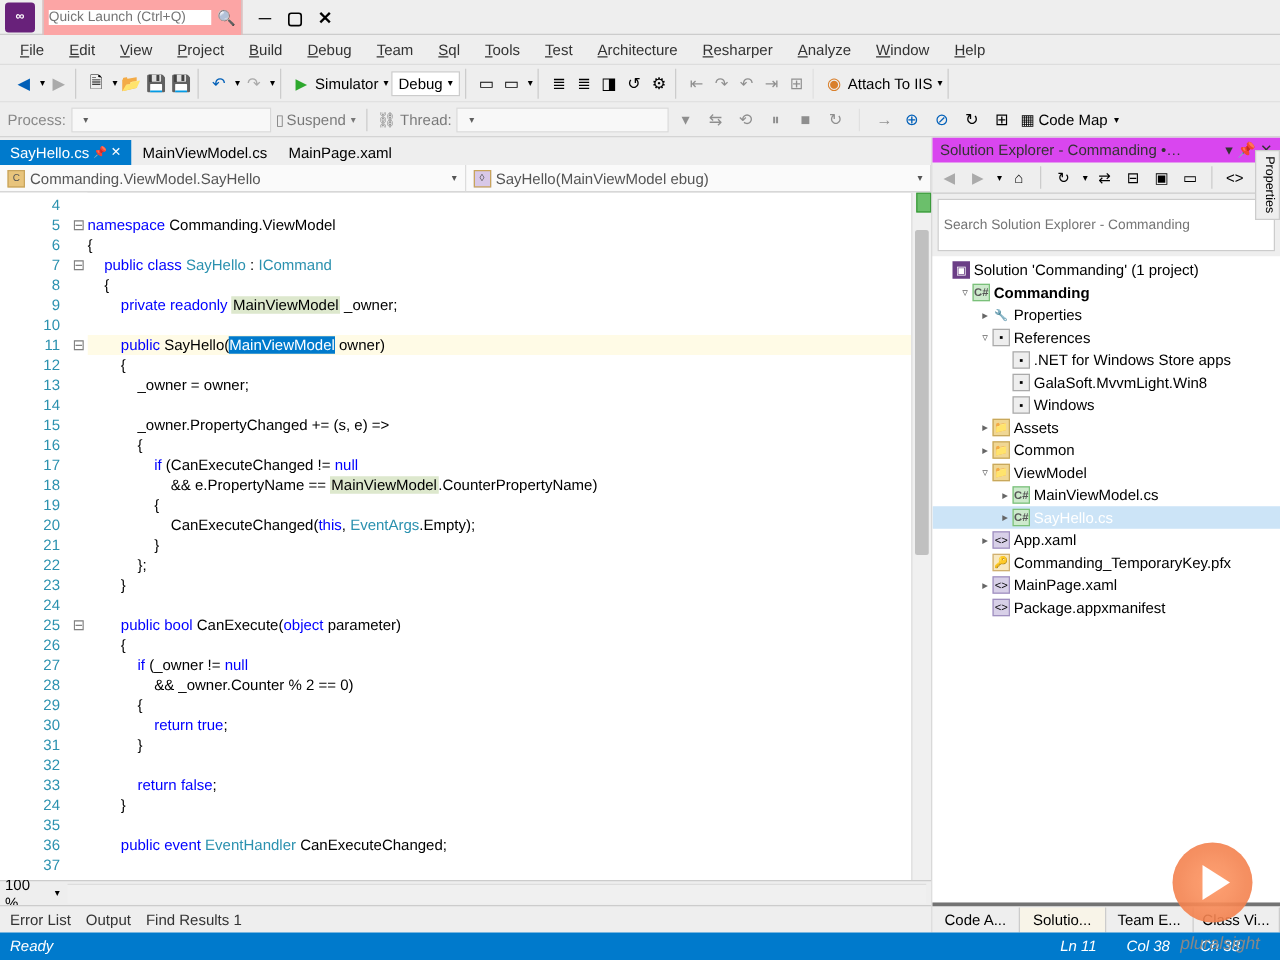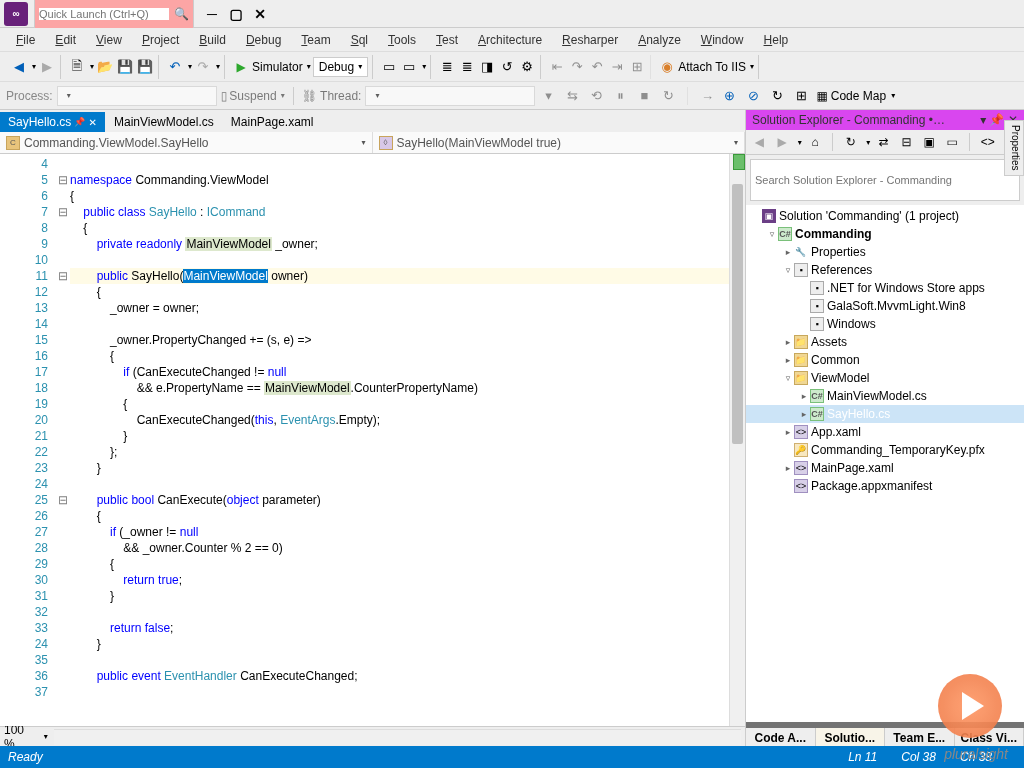--- a/index.html
+++ b/index.html
@@ -63,21 +63,21 @@
 .tree .ico { width:14px; height:14px; margin-right:3px; display:inline-flex; align-items:center; justify-content:center; font-size:9px;}
 .ico-sol { background:#6b3e86; color:white;}
 .ico-proj { background:#cdeacc; border:1px solid #7ac07a; color:#555; font-weight:bold;}
 .ico-fold { background:#f0d794; border:1px solid #c8a85c;}
 .ico-ref { background:#eee; border:1px solid #aaa;}
 .ico-cs { background:#cdeacc; border:1px solid #7ac07a; color:#555; font-weight:bold;}
 .ico-xaml { background:#d8d0e8; border:1px solid #a090c0;}
 .ico-key { background:#f8e8c0; border:1px solid #d0b070;}
 .ico-wrench { color:#888; font-size:11px;}
 .bold { font-weight:bold;}
-.side-bottom-tabs { display:flex; height:24px; align-items:flex-start; border-top:6px solid #737373; font-size:11px;font-weight:bold;}
+.side-bottom-tabs { display:flex; height:24px; align-items:center; border-top:3px solid #737373; font-size:11px;}
 .side-bottom-tabs span { flex:1; padding:3px 4px; text-align:center; cursor:pointer; border-right:1px solid #ccc; white-space:nowrap; overflow:hidden;}
 .vtab { position:absolute; right:0; top:120px; width:20px; writing-mode: vertical-rl; font-size:10px; background:#eee; border:1px solid #ccc; padding:4px 2px; cursor:pointer;}
 .ps-play { position:absolute; right:22px; bottom:30px; width:64px; height:64px; border-radius:50%; background:radial-gradient(circle,#ff9966,#ee7744); display:flex; align-items:center; justify-content:center; opacity:0.9;}
 .ps-play::after { content:""; border-left:22px solid white; border-top:14px solid transparent; border-bottom:14px solid transparent; margin-left:6px;}
 .ps-logo { position:absolute; right:16px; bottom:6px; color:#888; font-size:14px; font-style:italic;}
 .carrot { font-size:8px; margin-left:2px;}
 .sep { width:1px; height:18px; background:#ccc; margin:0 4px;}
 .right-margin-indicator { position:absolute; right:0; top:0; width:12px; height:16px; background:#6bbf6b; border:1px solid #3a9a3a;}
 .scroll-h { height:16px; background:#f0f0f0; border-top:1px solid #ddd; width:100%;}
 </style>
@@ -216,21 +216,21 @@
         </div>
       </div>
     <div class="breadcrumbs">
       <div class="bc">
           <span class="ico">C</span>
           <span>Commanding.ViewModel.SayHello</span>
           <span style="margin-left:auto" class="carrot">▾</span>
         </div>
       <div class="bc">
           <span class="ico" style="background:#d8c8e8">◊</span>
-          <span>SayHello(MainViewModel true)</span>
+          <span>SayHello(MainViewModel ebug)</span>
           <span style="margin-left:auto" class="carrot">▾</span>
         </div>
     </div>
     <div class="code-wrap">
       <div class="gutter" id="gutter">
           <div class="ln">4</div>
           <div class="ln">5</div>
           <div class="ln">6</div>
           <div class="ln">7</div>
           <div class="ln">8</div>
@@ -304,20 +304,25 @@
       <div class="scroll-v-track">
         <div class="right-margin-indicator"></div>
         <div class="scroll-v-thumb"></div>
       </div>
     </div>
     <div class="zoombar">
       <span>100 %</span>
         <span class="carrot">▾</span>
       <div class="scroll-h"></div>
     </div>
+    <div class="output-tabs" id="outtabs">
+        <span>Error List</span>
+        <span>Output</span>
+        <span>Find Results 1</span>
+      </div>
   </div>
 
   <div class="side">
     <div class="side-title">
       <span>Solution Explorer - Commanding •…</span>
       <span><span>▾</span> <span>📌</span> <span>✕</span></span>
     </div>
     <div class="side-toolbar">
       <span class="tbbtn" style="color:#aaa">◀</span>
       <span class="tbbtn" style="color:#aaa">▶</span>

